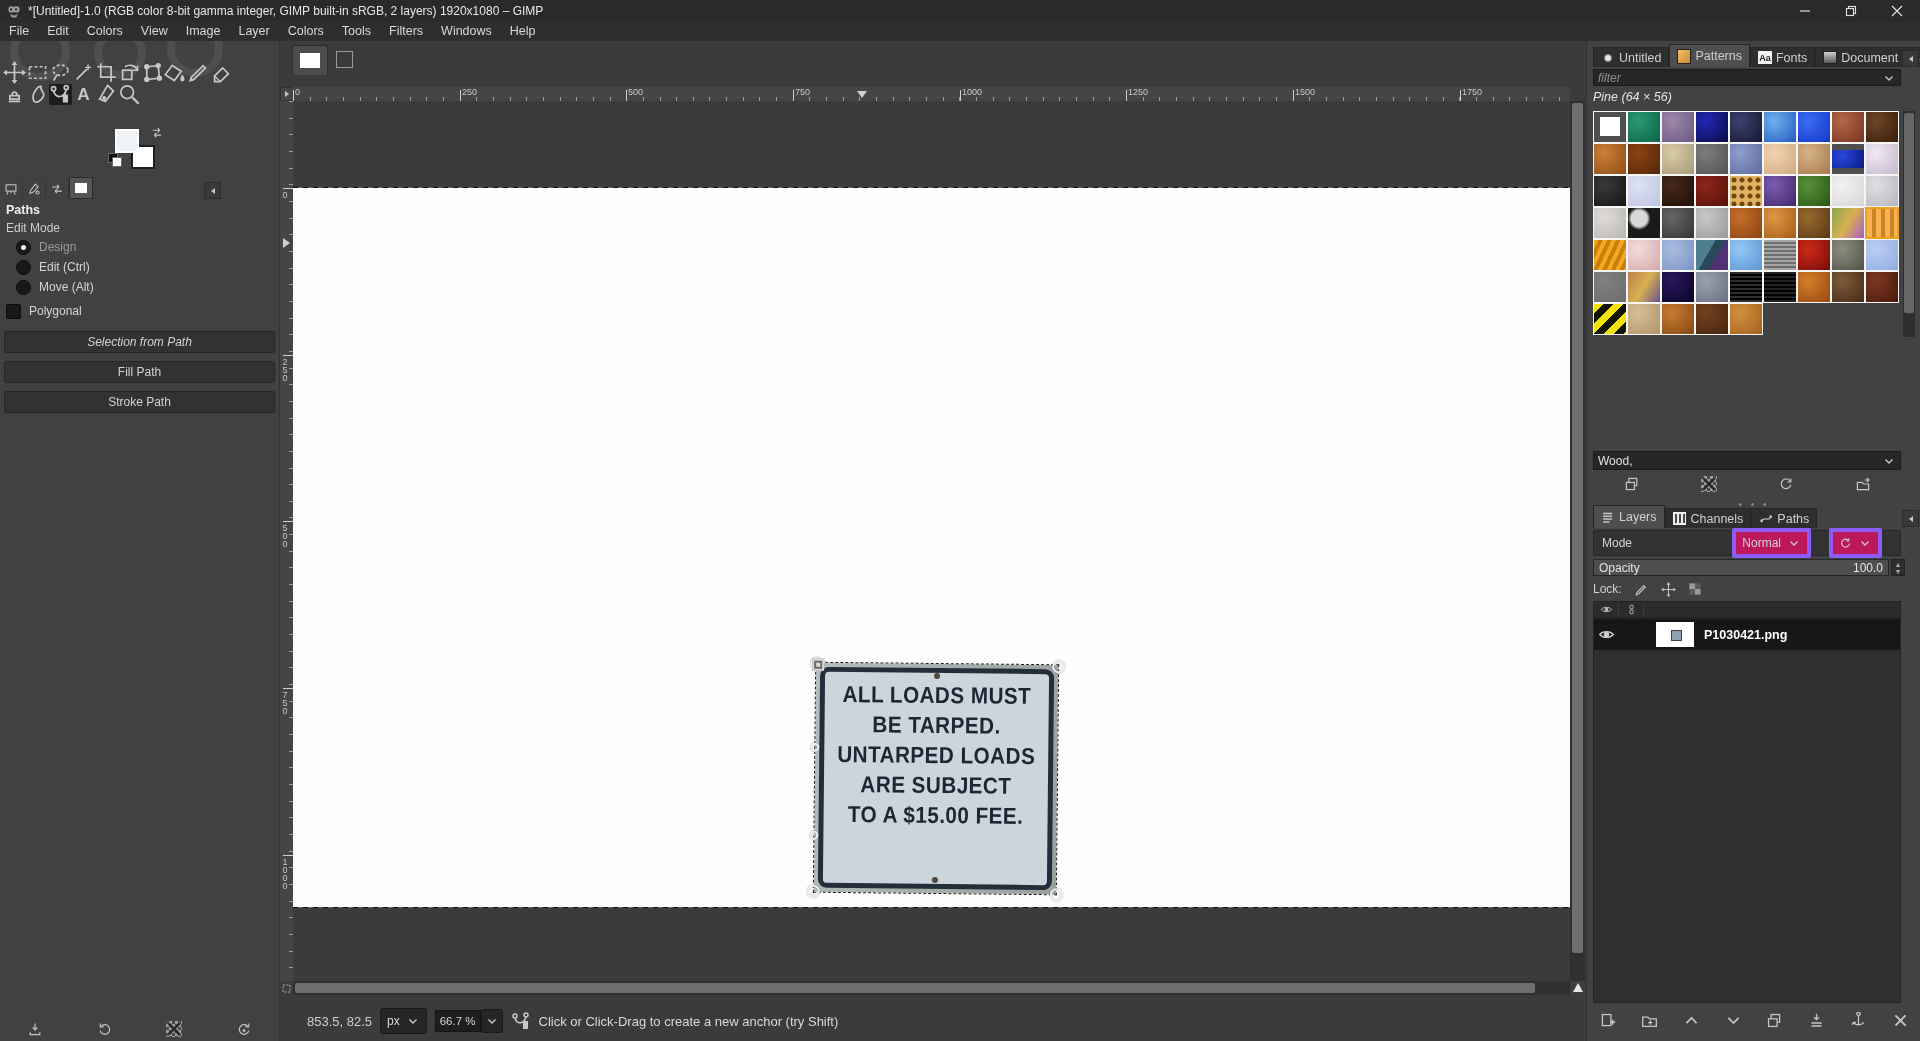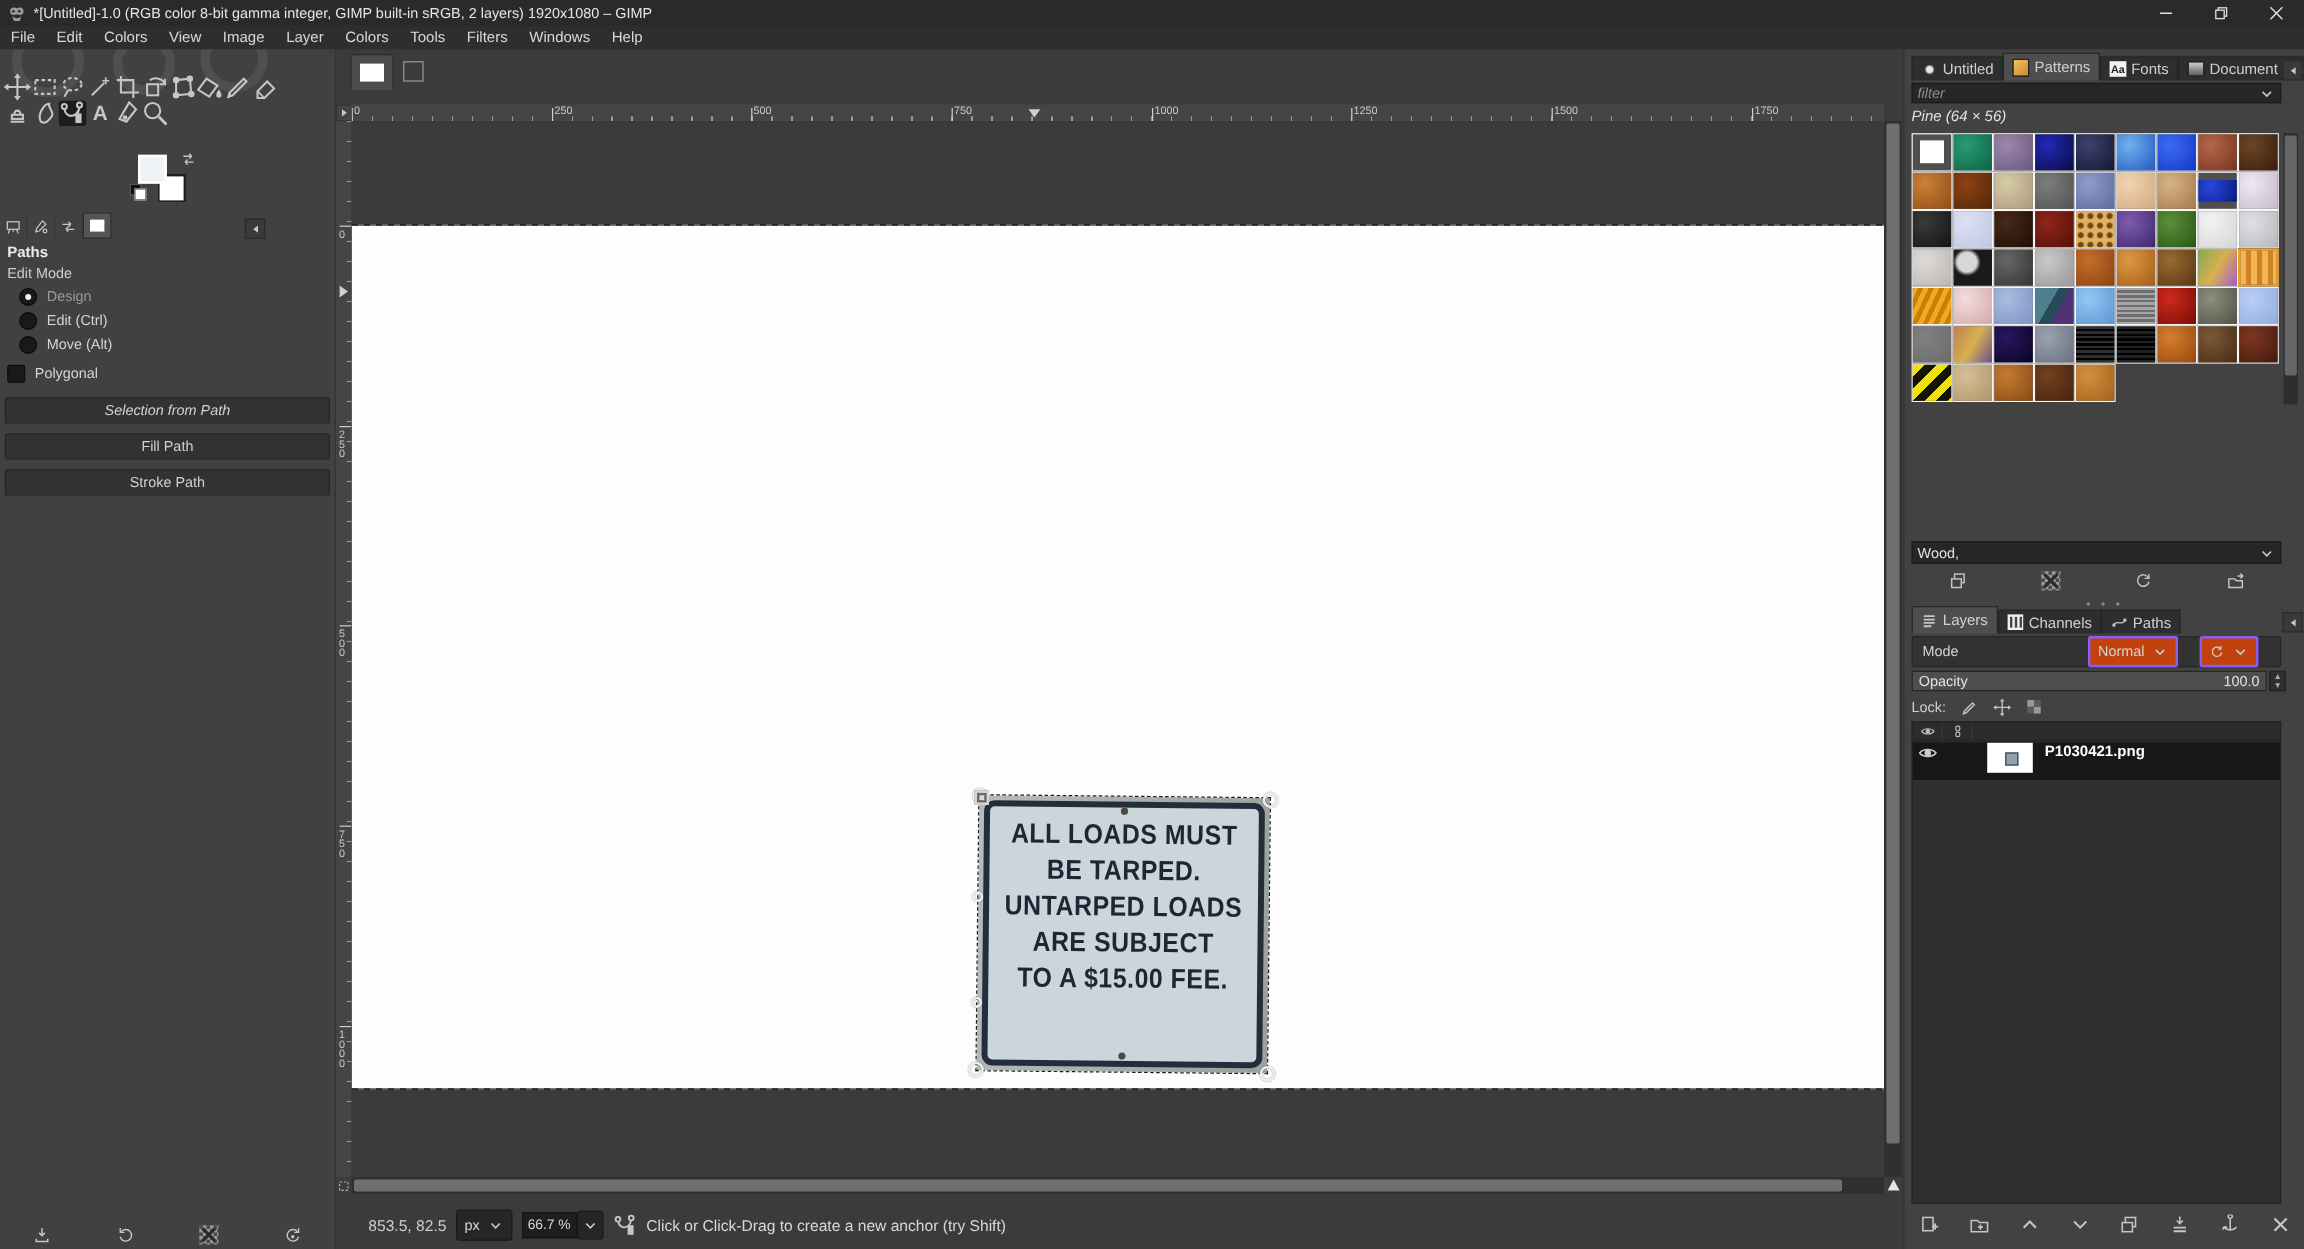--- a/index.html
+++ b/index.html
@@ -97,28 +97,28 @@
   .pcell.psel{border:2px solid #f0a020}
   #pscroll{position:absolute;left:316px;top:70px;width:12px;height:226px;background:#2e2e2e}
   #pscroll .thumb{position:absolute;left:1px;top:2px;width:10px;height:200px;background:#666;border-radius:2px}
   #wood-row{position:absolute;left:6px;top:410px;width:308px;height:19px;background:#262626;border:1px solid #1b1b1b;display:flex;align-items:center;justify-content:space-between;padding:0 4px;box-sizing:border-box;color:#e0e0e0}
   #pbtns{position:absolute;left:6px;top:433px;width:308px;display:flex;justify-content:space-around}
   #dock-dots{position:absolute;left:0;top:458px;width:334px;text-align:center;color:#8c8c8c;letter-spacing:3px;font-size:10px}
   
   #ltabs-row{top:464px}
   #mode-row{position:absolute;left:6px;top:489px;width:308px;height:26px;background:#323232;border:1px solid #262626;border-radius:2px;display:flex;align-items:center;box-sizing:border-box}
   #mode-row .mlabel{padding-left:8px;flex:1}
-  .mode-drop{height:22px;display:flex;align-items:center;gap:6px;padding:0 6px;background:#c2410c;border:2px solid #8b5cf6;border-radius:2px;margin-right:18px}
+  .mode-drop{height:22px;display:flex;align-items:center;gap:6px;padding:0 6px;background:#be185d;border:4px solid #8b5cf6;border-radius:2px;margin-right:18px}
   #opacity-row{position:absolute;left:6px;top:518px;width:296px;height:17px;background:#4e4e4e;border:1px solid #262626;display:flex;align-items:center;justify-content:space-between;padding:0 5px;box-sizing:border-box;color:#e4e4e4}
   #opacity-spin{position:absolute;left:304px;top:518px;width:14px;height:17px;background:#2e2e2e;border:1px solid #222;box-sizing:border-box;display:flex;flex-direction:column;align-items:center;justify-content:center;color:#aaa;font-size:7px;line-height:7px}
   #lock-row{position:absolute;left:6px;top:539px;height:18px;display:flex;align-items:center;gap:12px;color:#cfcfcf}
   #llist-head{position:absolute;left:6px;top:560px;width:308px;height:17px;background:#2b2b2b;border:1px solid #242424;display:flex;align-items:center;box-sizing:border-box}
   .hcell{width:24px;height:100%;border-right:1px solid #3a3a3a;display:flex;align-items:center;justify-content:center}
   #llist{position:absolute;left:6px;top:577px;width:308px;height:385px;background:#2f2f2f;border:1px solid #242424;box-sizing:border-box}
-  .lrow{height:31px;display:flex;}
+  .lrow{height:31px;display:flex;align-items:center}
   .lrow.sel{background:#171717}
   .lrow .ecell{width:24px;display:flex;justify-content:center}
   .lrow .thumb{width:38px;height:25px;background:#fff;margin-left:14px;position:relative}
   .lrow .thumb.bordered{border:2px solid #000}
   .lrow .lname{margin-left:10px;color:#d8d8d8;font-size:12.5px}
   .lrow.sel .lname{color:#fff;font-weight:bold}
   #lbtns{position:absolute;left:0px;top:968px;width:334px;display:flex;justify-content:space-around;align-items:center}
   .lbtn{width:30px;height:22px;display:flex;align-items:center;justify-content:center}
   .wilber{opacity:.07}
   .chev{width:14px;height:14px}

